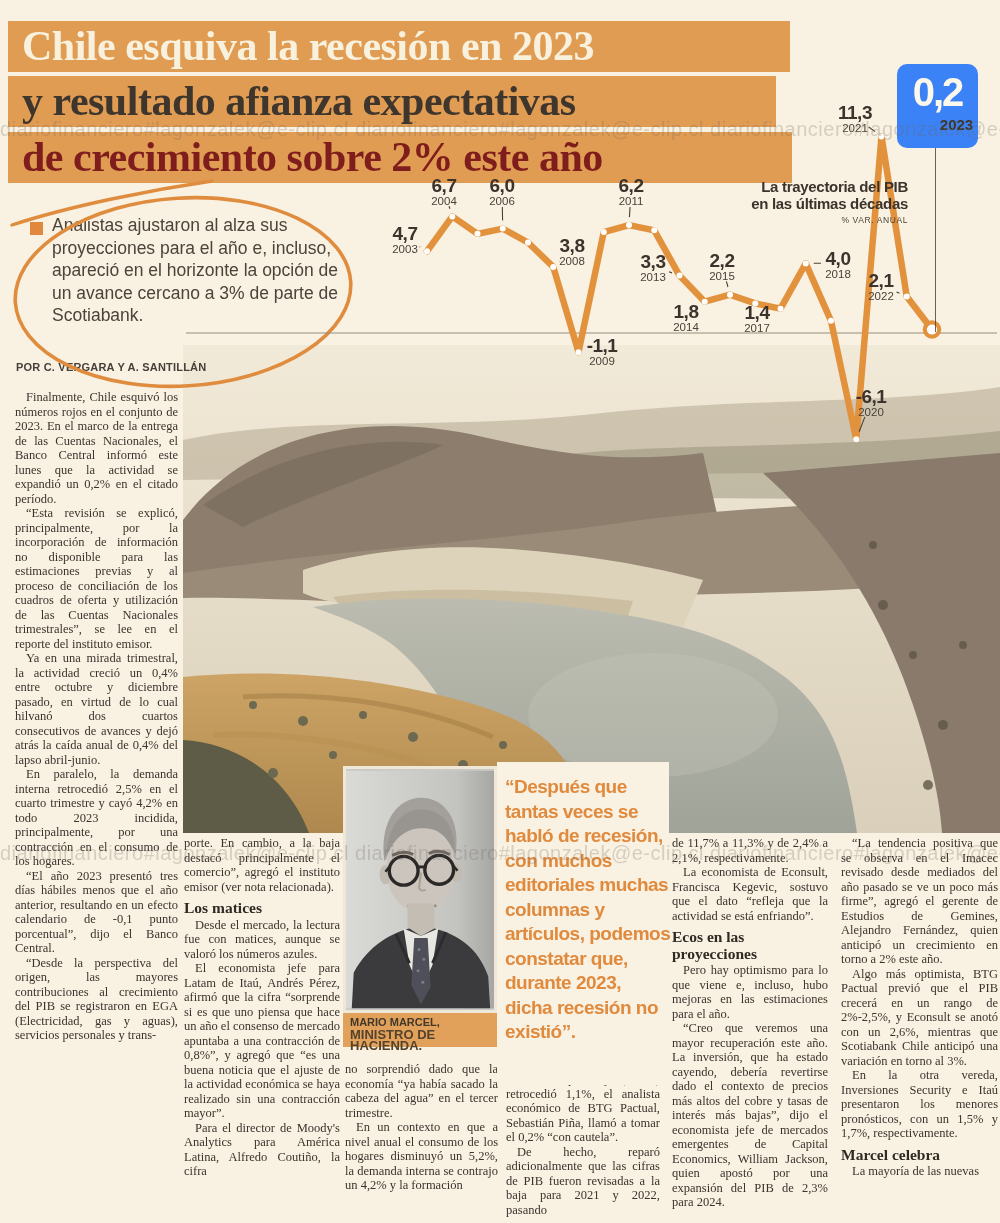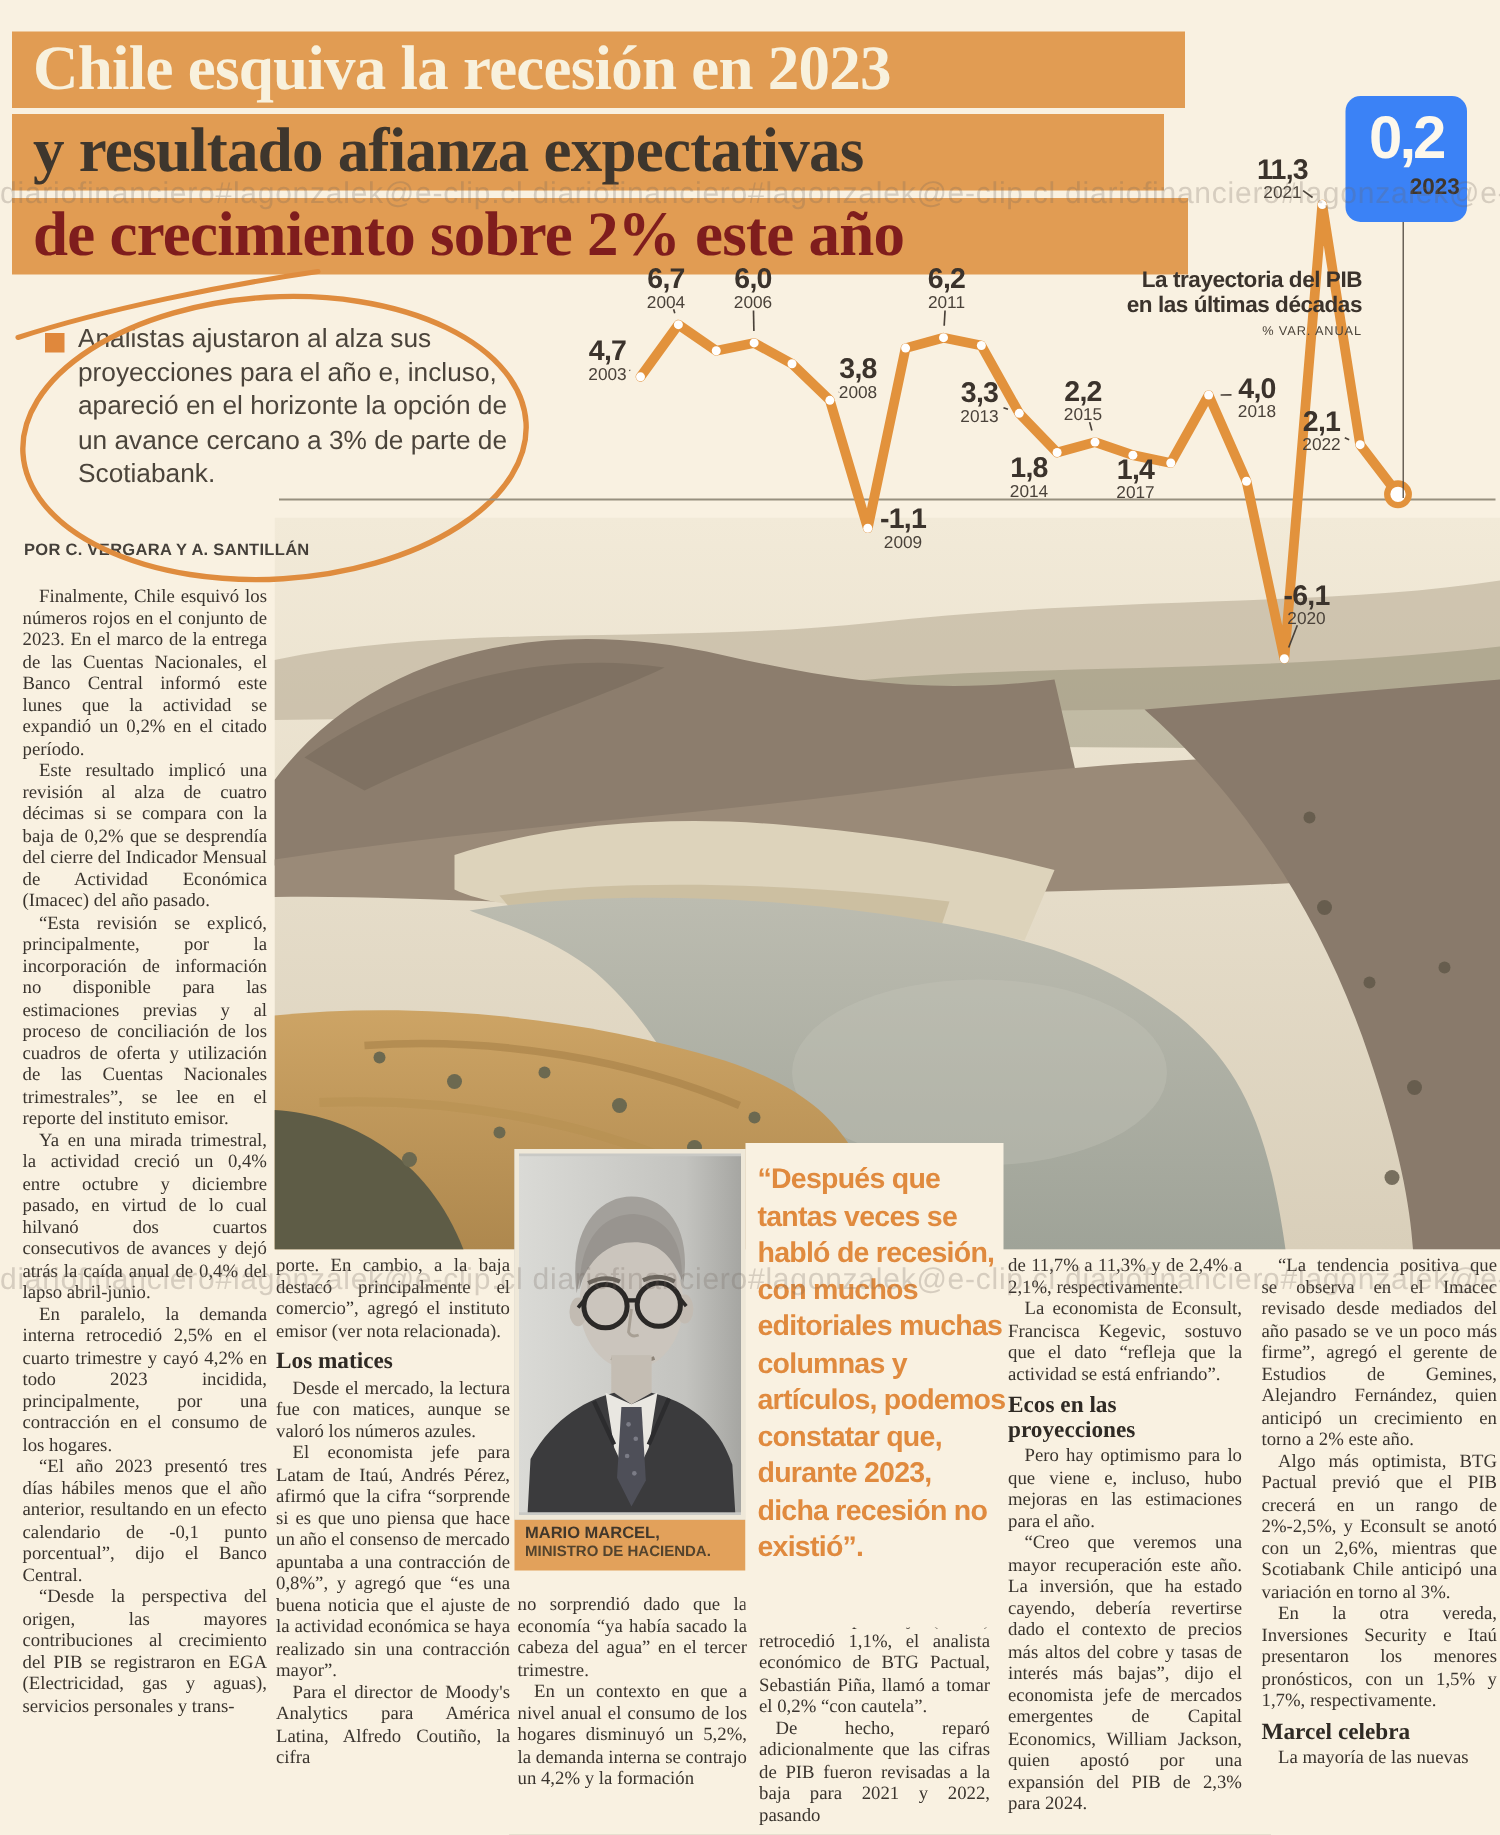--- a/index.html
+++ b/index.html
@@ -37,21 +37,21 @@
              letter-spacing:-2px;color:#fdf8ec;margin-top:4px;}
   .hl-box .y{font-family:"Liberation Sans",sans-serif;font-size:15px;font-weight:bold;color:#3f362c;padding-left:38px;}
   .hl-line{position:absolute;left:935px;top:148px;width:1px;height:184px;background:rgba(80,72,62,.85);z-index:5;}
   
   .photo{position:absolute;left:183px;top:345px;width:817px;height:488px;z-index:1;}
   .marcel{position:absolute;left:343px;top:766px;width:154px;height:247px;z-index:4;
           border:3px solid #efe8d8;box-sizing:border-box;background:#c9c9c5;}
   .caption{position:absolute;left:343px;top:1013px;width:154px;height:34px;background:#e2a15b;
            padding:3px 7px;box-sizing:border-box;z-index:2;}
   .caption .n{font-family:Liberation Sans, sans-serif;font-weight:bold;font-size:11px;color:#41372b;line-height:13px;}
-  .caption .t{font-family:"Liberation Sans",sans-serif;font-weight:bold;font-size:10px;color:#53432d;line-height:11px;}
+  .caption .t{font-family:"Liberation Sans",sans-serif;font-weight:bold;font-size:13px;color:#53432d;line-height:11px;}
   
   .quote{position:absolute;left:497px;top:762px;width:172px;height:323px;background:#f9f1e1;
          padding:13px 0 0 8px;box-sizing:border-box;z-index:4;}
   .quote div{font-family:"Liberation Sans",sans-serif;font-weight:bold;font-size:19px;line-height:24.5px;
              letter-spacing:-0.5px;color:#e08a3e;white-space:nowrap;}
   
   .col{position:absolute;text-align:justify;font-size:12.5px;line-height:14.5px;z-index:2;color:#3a342e;}
   .col p{margin:0;text-indent:11px;}
   .col p.ni{text-indent:0;}
   .col h3{margin:6px 0 1px;font-size:15.5px;line-height:16.5px;text-align:left;font-weight:bold;color:#2f2a24;}
@@ -268,21 +268,20 @@
       <div>columnas y</div>
       <div>artículos, podemos</div>
       <div>constatar que,</div>
       <div>durante 2023,</div>
       <div>dicha recesión no</div>
       <div>existió”.</div>
     </div>
 
   <div class="col" id="col1">
       <p>Finalmente, Chile esquivó los números rojos en el conjunto de 2023. En el marco de la entrega de las Cuentas Nacionales, el Banco Central informó este lunes que la actividad se expandió un 0,2% en el citado período.</p>
-      <p>Este resultado implicó una revisión al alza de cuatro décimas si se compara con la baja de 0,2% que se desprendía del cierre del Indicador Mensual de Actividad Económica (Imacec) del año pasado.</p>
       <p>“Esta revisión se explicó, principalmente, por la incorporación de información no disponible para las estimaciones previas y al proceso de conciliación de los cuadros de oferta y utilización de las Cuentas Nacionales trimestrales”, se lee en el reporte del instituto emisor.</p>
       <p>Ya en una mirada trimestral, la actividad creció un 0,4% entre octubre y diciembre pasado, en virtud de lo cual hilvanó dos cuartos consecutivos de avances y dejó atrás la caída anual de 0,4% del lapso abril-junio.</p>
       <p>En paralelo, la demanda interna retrocedió 2,5% en el cuarto trimestre y cayó 4,2% en todo 2023 incidida, principalmente, por una contracción en el consumo de los hogares.</p>
       <p>“El año 2023 presentó tres días hábiles menos que el año anterior, resultando en un efecto calendario de -0,1 punto porcentual”, dijo el Banco Central.</p>
       <p>“Desde la perspectiva del origen, las mayores contribuciones al crecimiento del PIB se registraron en EGA (Electricidad, gas y aguas), servicios personales y trans-</p>
     </div>
   <div class="col" id="col2">
       <p class="ni">porte. En cambio, a la baja destacó principalmente el comercio”, agregó el instituto emisor (ver nota relacionada).</p>
       <h3>Los matices</h3>
       <p>Desde el mercado, la lectura fue con matices, aunque se valoró los números azules.</p>

